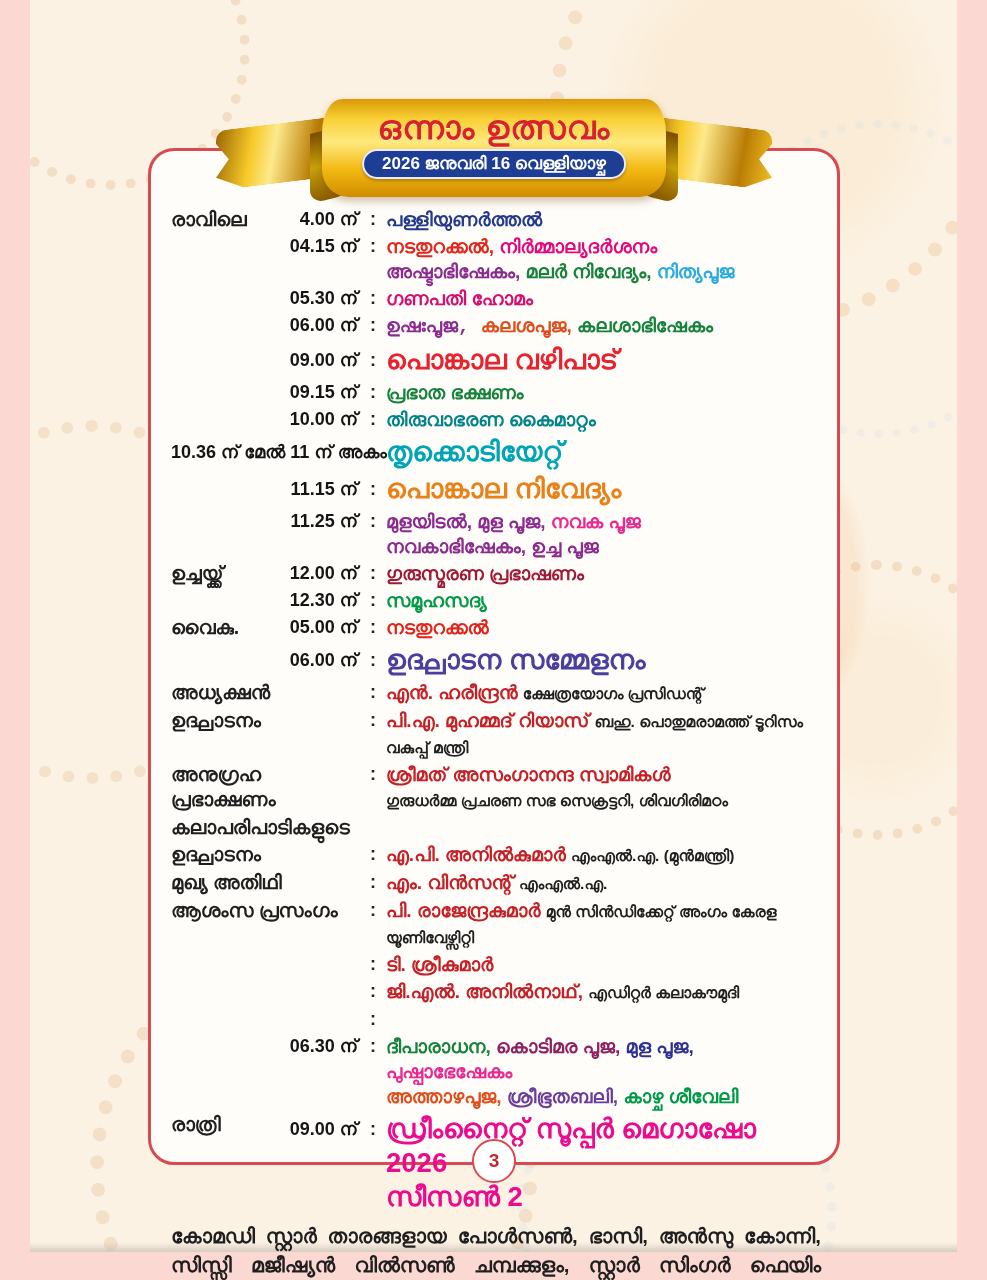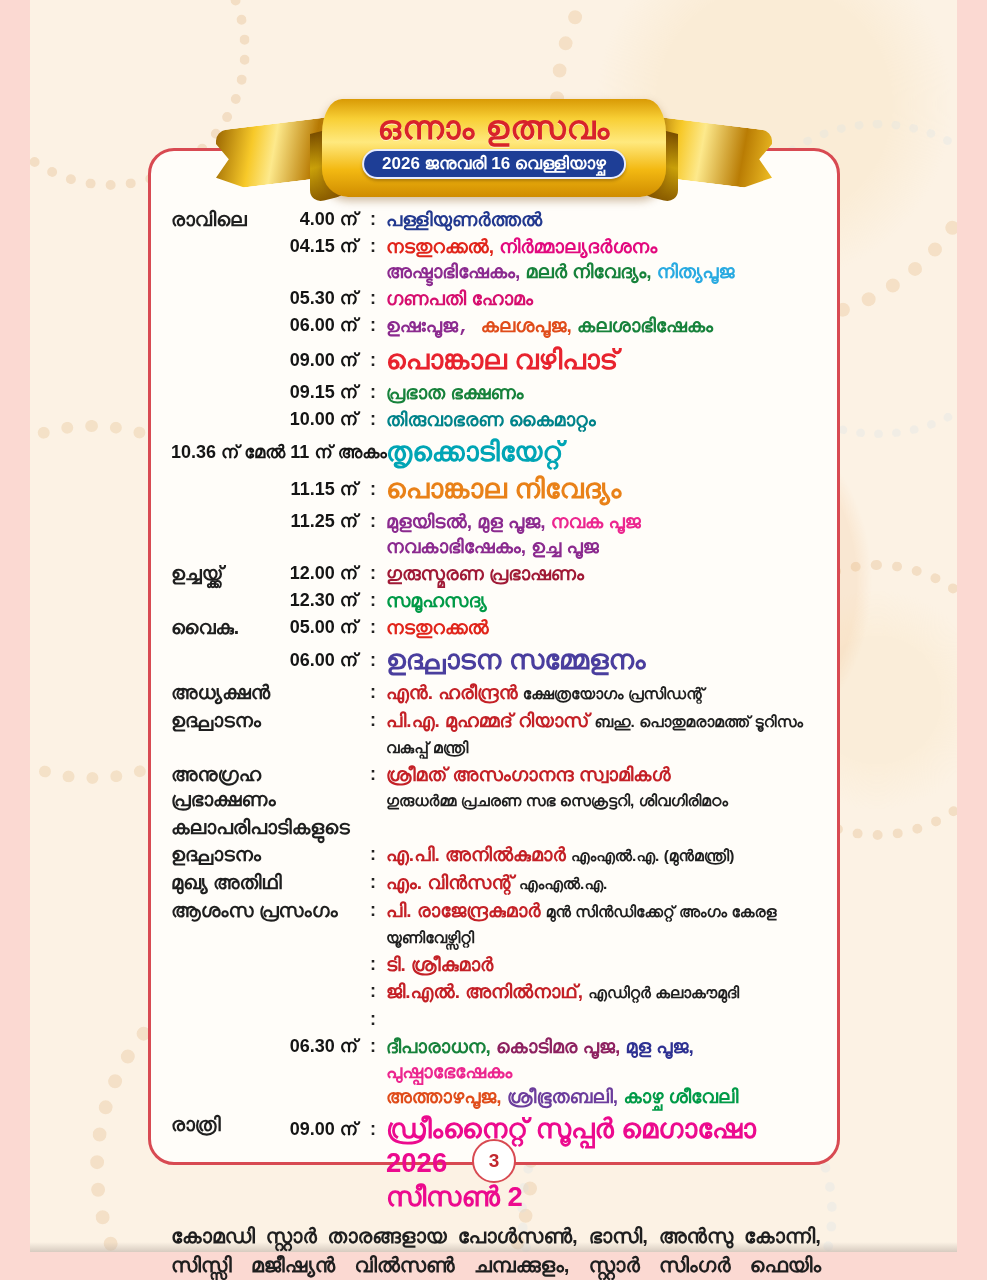--- a/index.html
+++ b/index.html
@@ -227,21 +227,21 @@
           <span class="tim">06.00 ന്</span>
           <span class="colon">:</span>
           <div class="content">
             <div class="line"><span style="color: rgb(74, 62, 158);">ഉദ്ഘാടന സമ്മേളനം</span></div>
           </div>
         </div>
         <div class="row">
           <span class="lab w2">അധ്യക്ഷൻ</span>
           <span class="colon">:</span>
           <div class="content">
-            <div class="line"><span style="color: rgb(196, 32, 38);">എൻ. ഹരീന്ദ്രൻ </span><span class="sm" style="color: rgb(31, 31, 31);">ക്ഷേത്രയോഗം പ്രസിഡന്റ്</span></div>
+            <div class="line"><span style="color: rgb(196, 32, 38);">എൻ. ഹരീന്ദ്രൻ </span><span class="sm" style="color: rgb(31, 31, 31); font-family: Liberation Serif, serif;">ക്ഷേത്രയോഗം പ്രസിഡന്റ്</span></div>
           </div>
         </div>
         <div class="row">
           <span class="lab w2">ഉദ്ഘാടനം</span>
           <span class="colon">:</span>
           <div class="content">
             <div class="line"><span style="color: rgb(196, 32, 38);">പി.എ. മുഹമ്മദ് റിയാസ് </span><span class="sm" style="color: rgb(31, 31, 31);">ബഹു. പൊതുമരാമത്ത് ടൂറിസം വകുപ്പ് മന്ത്രി</span></div>
           </div>
         </div>
         <div class="row">

